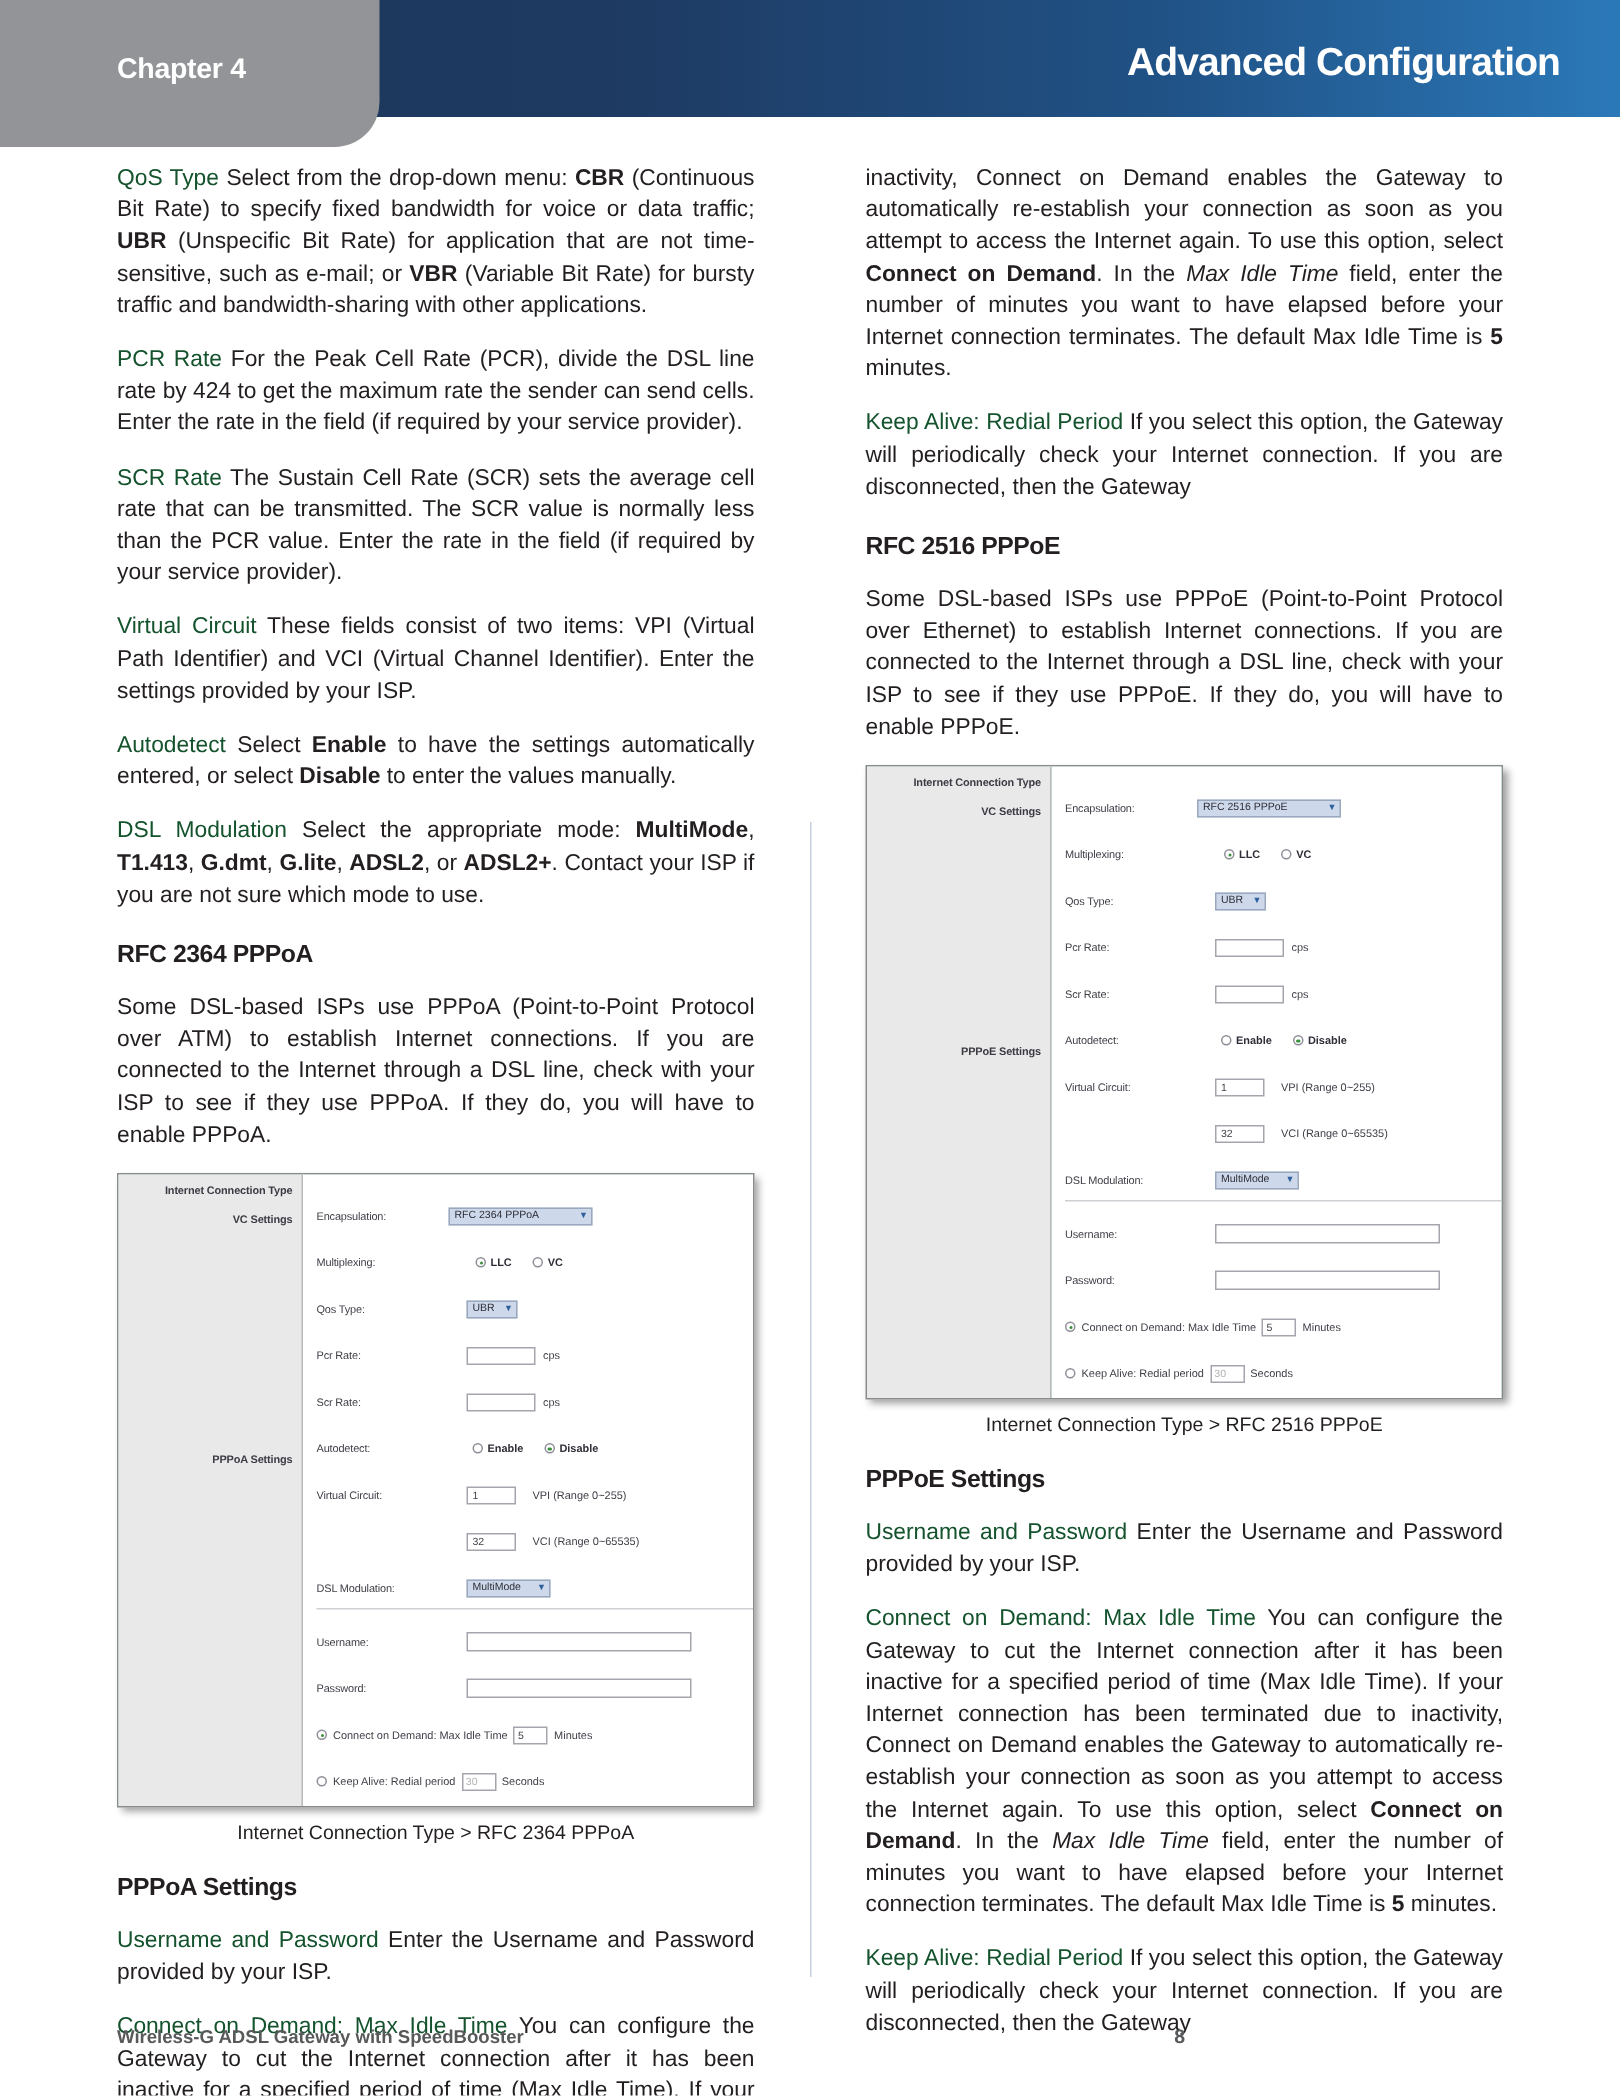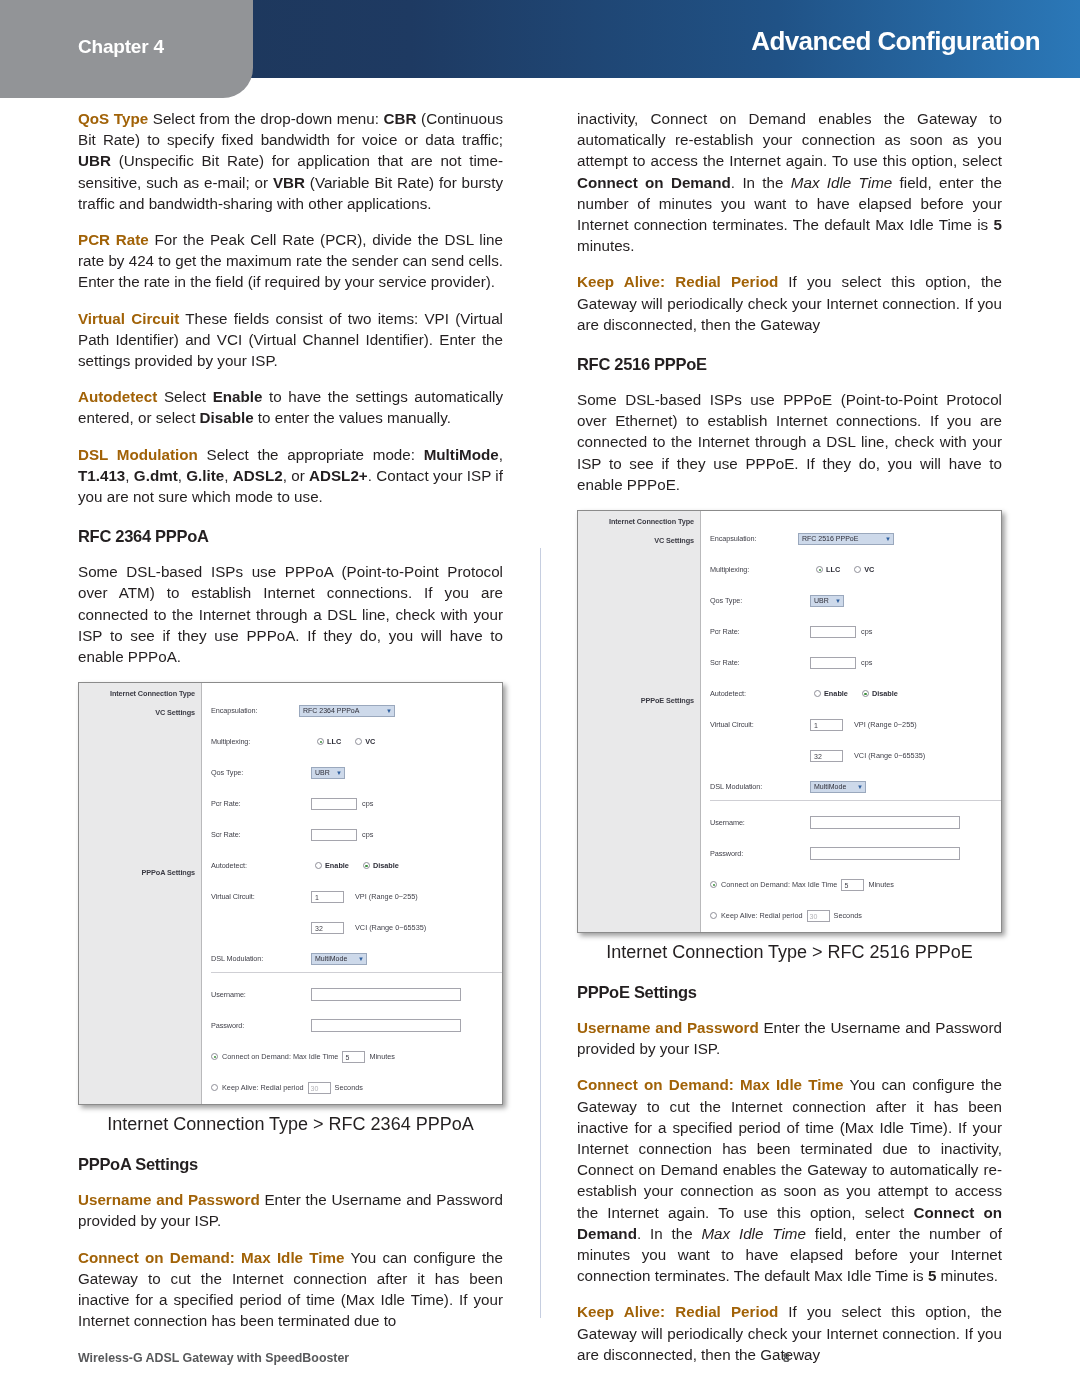--- a/index.html
+++ b/index.html
@@ -86,37 +86,37 @@
   p.body {
     font-size: 15.2px;
     line-height: 21.2px;
     color: #231f20;
     text-align: justify;
     margin-bottom: 15px;
     font-family: "Liberation Sans", sans-serif;
   }
   p.body.last { margin-bottom: 0; }
   .lead {
-    color: #a16207;
-    font-weight: bold;
+    color: #14532d;
+    font-weight: normal;
   }
   .b { font-weight: bold; }
   .i { font-style: italic; }
 
   h3.subhead {
     font-size: 16.5px;
     font-weight: bold;
     color: #231f20;
     letter-spacing: -0.3px;
     margin-top: 20px;
     margin-bottom: 15px;
   }
 
   .caption {
-    font-size: 18px;
+    font-size: 13px;
     color: #231f20;
     text-align: center;
     margin-top: 9px;
     margin-bottom: 6px;
   }
 
   
   .shot {
     position: relative;
     width: 425px;
@@ -274,20 +274,21 @@
 <div class="page">
 
   <div class="divider"></div>
 
   <div class="col col-left">
 
     <p class="body"><span class="lead">QoS Type</span><span> Select from the drop-down menu: </span><span class="b">CBR</span><span> (Continuous Bit Rate) to specify fixed bandwidth for voice or data traffic; </span><span class="b">UBR</span><span> (Unspecific Bit Rate) for application that are not time-sensitive, such as e-mail; or </span><span class="b">VBR</span><span> (Variable Bit Rate) for bursty traffic and bandwidth-sharing with other applications.</span></p>
 
     <p class="body"><span class="lead">PCR Rate</span><span>  For the Peak Cell Rate (PCR), divide the DSL line rate by 424 to get the maximum rate the sender can send cells. Enter the rate in the field (if required by your service provider).</span></p>
 
+    <p class="body"><span class="lead">SCR Rate</span><span>  The Sustain Cell Rate (SCR) sets the average cell rate that can be transmitted. The SCR value is normally less than the PCR value. Enter the rate in the field (if required by your service provider).</span></p>
 
     <p class="body"><span class="lead">Virtual Circuit</span><span> These fields consist of two items: VPI (Virtual Path Identifier) and VCI (Virtual Channel Identifier). Enter the settings provided by your ISP.</span></p>
 
     <p class="body"><span class="lead">Autodetect</span><span> Select </span><span class="b">Enable</span><span> to have the settings automatically entered, or select </span><span class="b">Disable</span><span> to enter the values manually.</span></p>
 
     <p class="body"><span class="lead">DSL Modulation</span><span> Select the appropriate mode: </span><span class="b">MultiMode</span><span>, </span><span class="b">T1.413</span><span>, </span><span class="b">G.dmt</span><span>, </span><span class="b">G.lite</span><span>, </span><span class="b">ADSL2</span><span>, or </span><span class="b">ADSL2+</span><span>. Contact your ISP if you are not sure which mode to use.</span></p>
 
 
     <h3 class="subhead">RFC 2364 PPPoA</h3>
 

